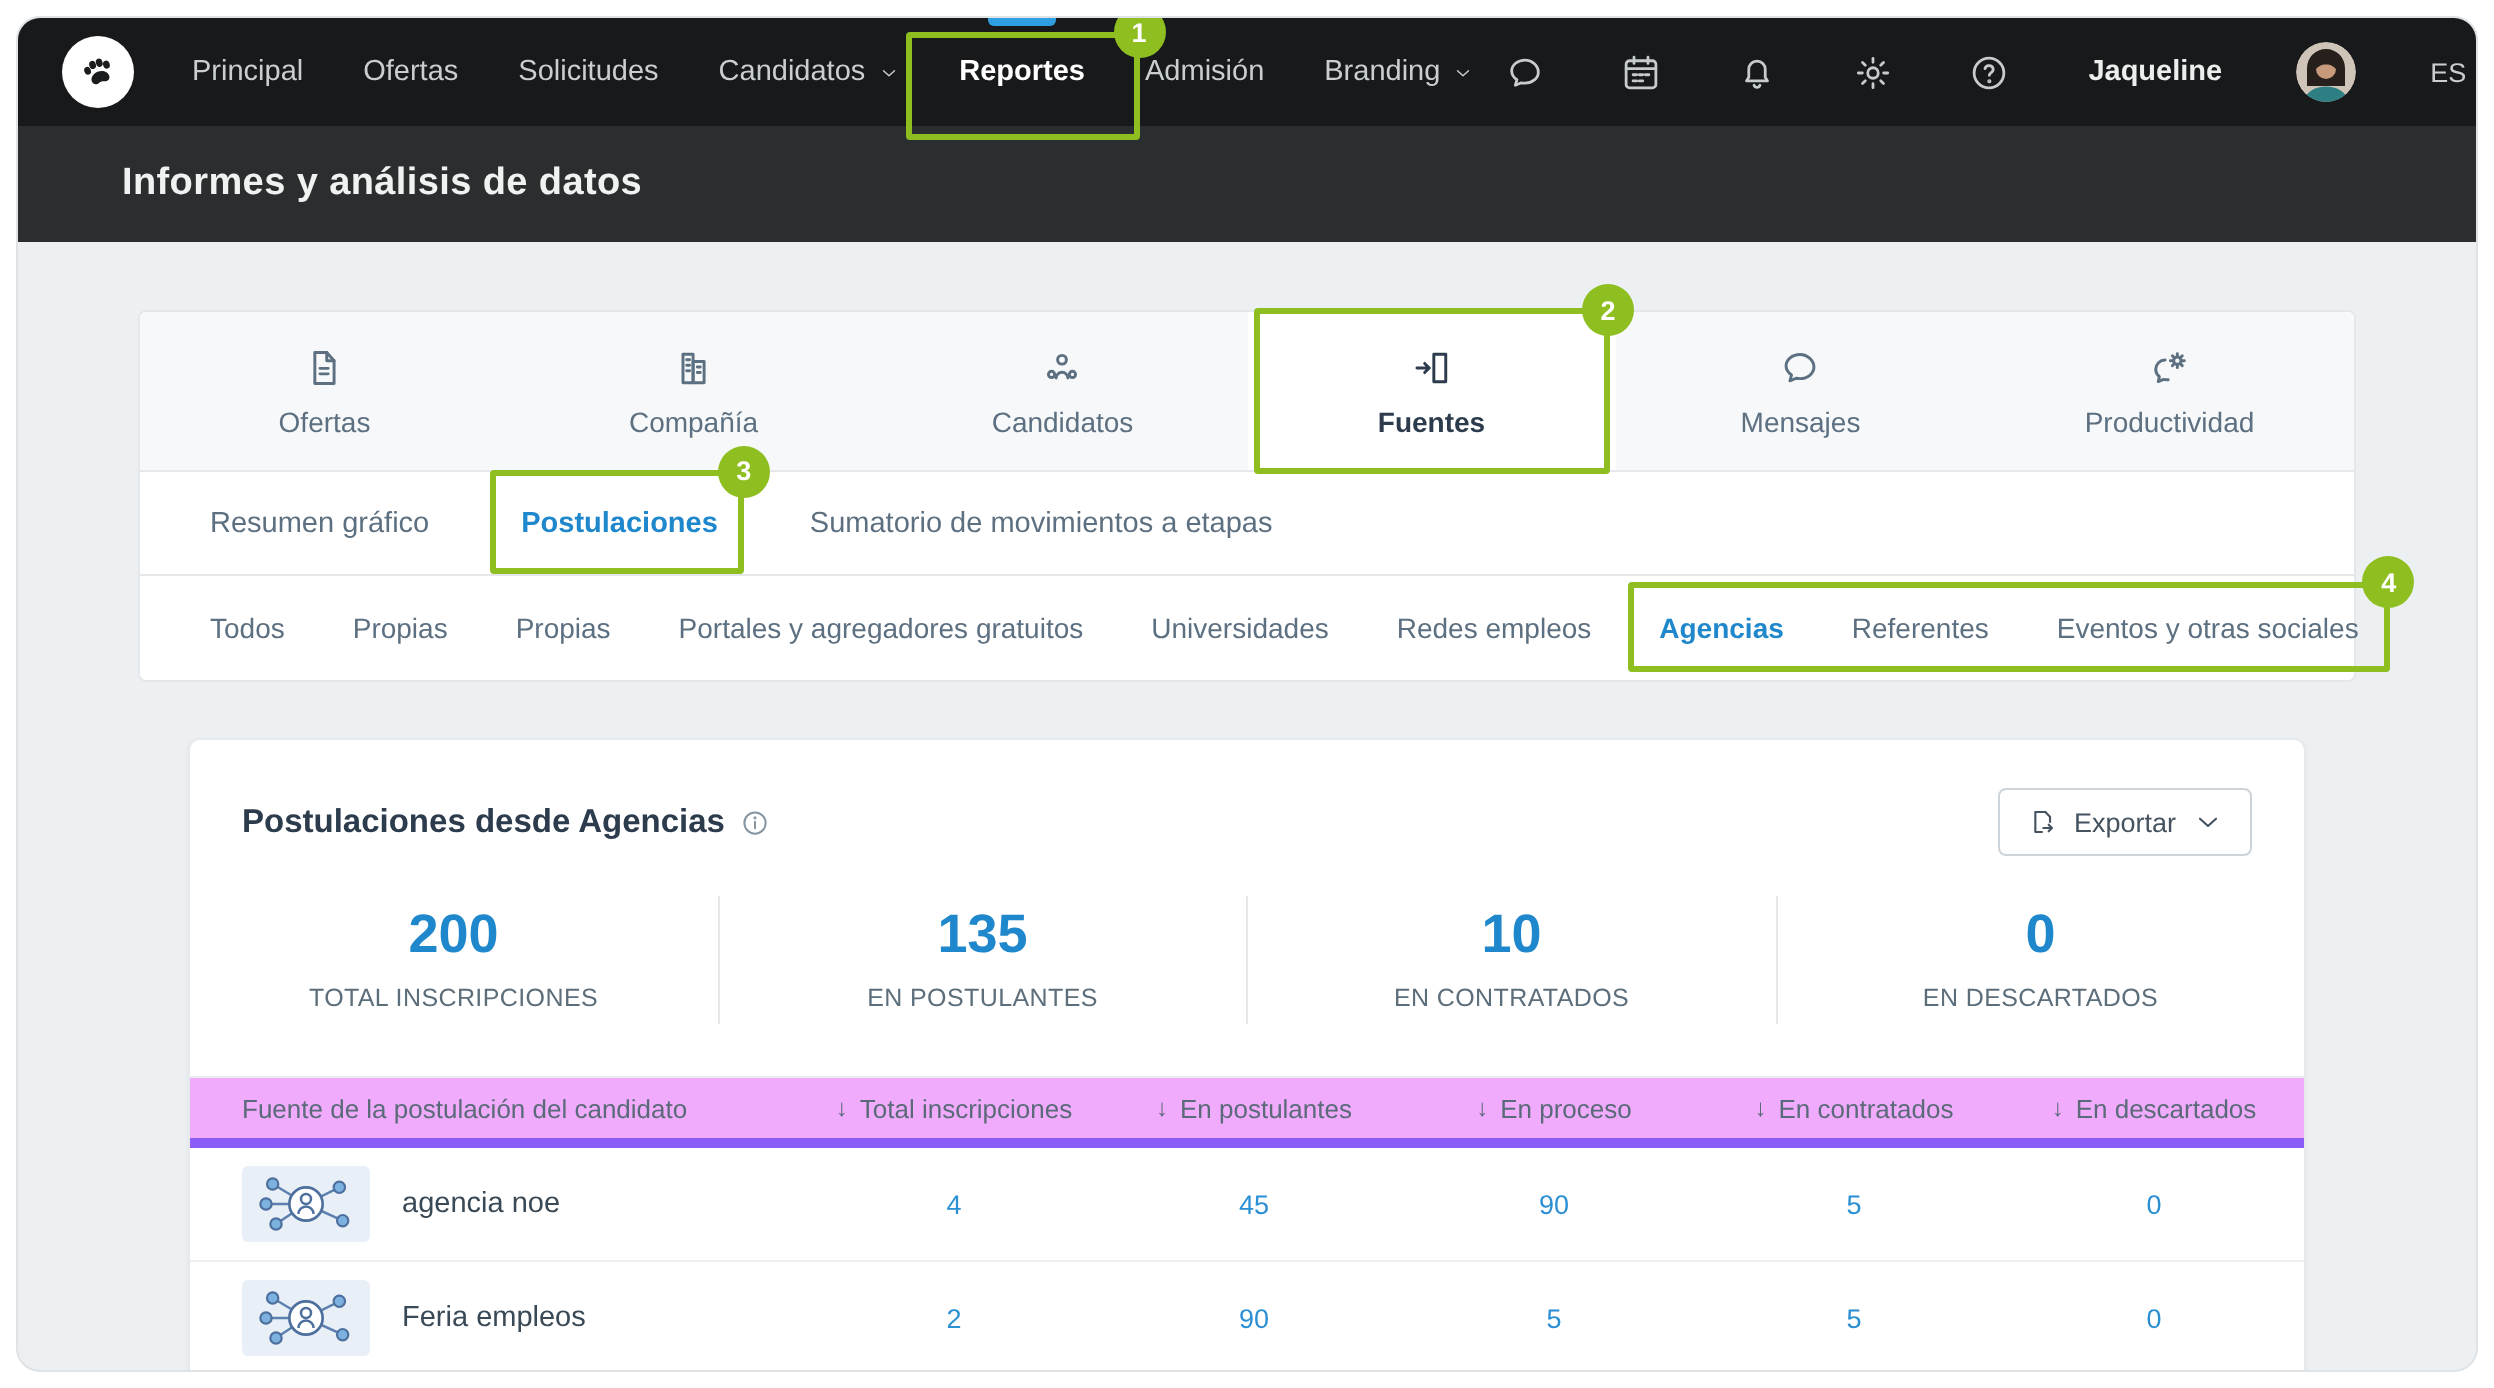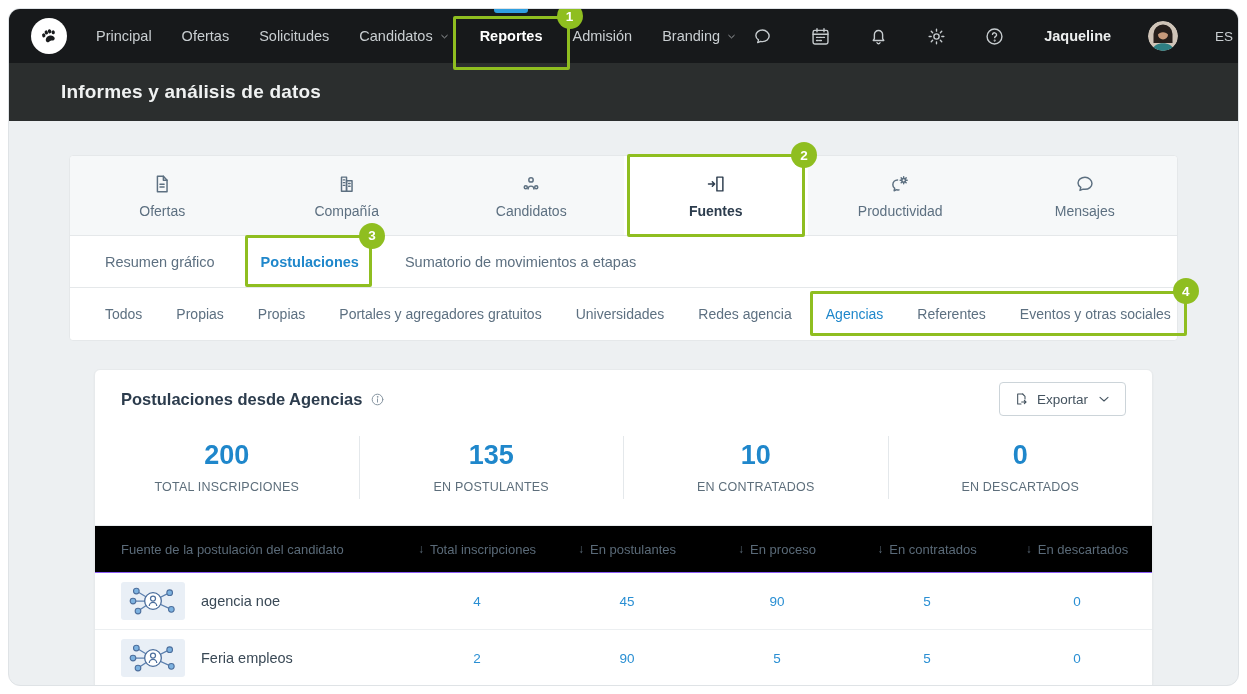--- a/index.html
+++ b/index.html
@@ -41,44 +41,44 @@
   .tab{position:relative;flex:1;display:flex;flex-direction:column;align-items:center;justify-content:center;gap:8px;font-size:14px;color:var(--slate);cursor:pointer}
   .tab .ic{width:22px;height:22px}
   .tab.active{background:#fff;color:var(--dark);font-weight:700}
 
   .subtabs-row{position:relative;display:flex;align-items:center;height:52px;padding:0 35px;gap:46px;border-bottom:1px solid var(--line);background:#fff;font-size:14.5px;color:var(--slate)}
   .subtab{position:relative;cursor:pointer;white-space:nowrap}
   .subtab.active{color:var(--blue);font-weight:700}
 
   .filters-row{position:relative;display:flex;align-items:center;height:52px;padding:0 35px;gap:34px;background:#fff;font-size:14px;color:var(--slate);border-radius:0 0 4px 4px}
   .filter{cursor:pointer;white-space:nowrap}
-  .filter.active{color:var(--blue);font-weight:400}
+  .filter.active{color:var(--blue);font-weight:700}
   .filter-group{position:relative;display:flex;gap:34px;align-items:center}
 
   
   .hl-box{position:absolute;border:3px solid var(--green);border-radius:2px;pointer-events:none;z-index:4}
   .hl-badge{position:absolute;width:26px;height:26px;border-radius:50%;background:var(--green);color:#fff;font-weight:700;font-size:13.5px;display:flex;align-items:center;justify-content:center;z-index:5;pointer-events:none}
 
   
   .card{margin:28px 25px 0;background:#fff;border:1px solid #e7eaec;border-radius:6px;box-shadow:0 1px 2px rgba(20,40,60,.05)}
-  .card-header{display:flex;align-items:center;justify-content:space-between;padding:12px 26px 18px}
+  .card-header{display:flex;align-items:center;justify-content:space-between;padding:24px 26px 18px}
   .card-title{display:flex;align-items:center;gap:8px;font-size:16.5px;font-weight:700;color:var(--dark)}
   .info-ic{width:15px;height:15px;color:#8795a1;cursor:pointer}
   .export-btn{display:flex;align-items:center;gap:8px;padding:8px 13px;border:1px solid #ccd4d9;border-radius:4px;background:#fff;font-size:13.5px;color:#44535f;cursor:pointer;font-family:inherit}
   .export-btn .ic{width:16px;height:16px}
 
   .stats-row{display:flex;padding:2px 0 26px}
   .stat{flex:1;text-align:center;border-right:1px solid #e4e8eb;padding:4px 16px}
   .stat:last-child{border-right:none}
   .stat-value{font-size:27px;font-weight:700;color:var(--blue)}
   .stat-label{margin-top:9px;font-size:12.5px;color:#5d6e7b;letter-spacing:.2px;display:inline-flex;align-items:center;gap:5px}
   .stat-label .info-ic{width:13px;height:13px}
 
   .tgrid{display:grid;grid-template-columns:minmax(0,1fr) 150px 150px 150px 150px 150px;align-items:center}
-  .table-head{background:#000000;border-top:1px solid #e8ecee;border-bottom:1px solid #8b5cf6;height:48px;font-size:13px;color:#5a6a78}
+  .table-head{background:#f0abfc;border-top:1px solid #e8ecee;border-bottom:5px solid #8b5cf6;height:36px;font-size:13px;color:#5a6a78}
   .th-first{padding-left:26px}
   .th{display:flex;align-items:center;justify-content:center;gap:6px;cursor:pointer}
   .sort-glyph{font-size:12px;color:#5a6a78}
   .table-row{height:57px;border-bottom:1px solid #eceff1;background:#fff}
   .row-name{display:flex;align-items:center;gap:16px;padding-left:26px;font-size:14.5px;color:#3a4956}
   .src-tile{width:64px;height:38px;background:#e9eff6;border-radius:3px;display:flex;align-items:center;justify-content:center;flex:0 0 auto}
   .cell-num{text-align:center;font-size:13.5px;color:#2a8fd3;cursor:pointer}
 
   .ic{fill:none;stroke:currentColor;stroke-width:1.6;stroke-linecap:round;stroke-linejoin:round;display:block}
   .chev{width:11px;height:11px}
@@ -217,51 +217,51 @@
           <svg class="ic" viewBox="0 0 24 24">
               <rect x="13" y="4.5" width="6.5" height="15"></rect>
               <path d="M3.8 12h6.7M8 9.5L10.5 12 8 14.5"></path>
             </svg>
           <span>Fuentes</span>
           <div class="hl-box" style="left:3px;right:3px;top:-2px;bottom:-2px;"></div>
           <div class="hl-badge" style="right:-9px;top:-14px;">2</div>
         </div>
         <div class="tab">
           <svg class="ic" viewBox="0 0 24 24">
+              <path d="M12 4.6c-4.2 0-7.6 2.8-7.6 6.2 0 2 1.2 3.8 3 5L6.5 19l3.4-1.4c.7.1 1.4.2 2.1.2 4.2 0 7.6-2.8 7.6-6.3S16.2 4.6 12 4.6z"></path>
+            </svg>
+          <span>Mensajes</span>
+        </div>
+        <div class="tab">
+          <svg class="ic" viewBox="0 0 24 24">
               <circle cx="16" cy="8" r="2"></circle>
               <path d="M16 4.2v1.3M16 10.5v1.3M12.2 8h1.3M18.5 8h1.3M13.3 5.3l.9.9M17.8 9.8l.9.9M18.7 5.3l-.9.9M14.2 9.8l-.9.9"></path>
               <path d="M9.3 7.6a5.2 5.2 0 0 0-5.1 5.1c0 1.6.8 3 2 4L5.6 19.4l2.9-1.2c.8.2 1.7.3 2.5.2"></path>
             </svg>
           <span>Productividad</span>
-        </div>
-        <div class="tab">
-          <svg class="ic" viewBox="0 0 24 24">
-              <path d="M12 4.6c-4.2 0-7.6 2.8-7.6 6.2 0 2 1.2 3.8 3 5L6.5 19l3.4-1.4c.7.1 1.4.2 2.1.2 4.2 0 7.6-2.8 7.6-6.3S16.2 4.6 12 4.6z"></path>
-            </svg>
-          <span>Mensajes</span>
         </div>
       </div>
 
       <div class="subtabs-row">
         <div class="subtab"><span>Resumen gráfico</span></div>
         <div class="subtab active">
           <span>Postulaciones</span>
           <div class="hl-box" style="left:-16px;right:-13px;top:-19px;bottom:-17px;"></div>
           <div class="hl-badge" style="right:-26px;top:-31px;">3</div>
         </div>
         <div class="subtab"><span>Sumatorio de movimientos a etapas</span></div>
       </div>
 
       <div class="filters-row">
         <div class="filter"><span>Todos</span></div>
         <div class="filter"><span>Propias</span></div>
         <div class="filter"><span>Propias</span></div>
         <div class="filter"><span>Portales y agregadores gratuitos</span></div>
         <div class="filter"><span>Universidades</span></div>
-        <div class="filter"><span>Redes agencia</span></div>
+        <div class="filter"><span>Redes empleos</span></div>
         <div class="filter-group">
           <div class="filter active"><span>Agencias</span></div>
           <div class="filter"><span>Referentes</span></div>
           <div class="filter"><span>Eventos y otras sociales</span></div>
           <div class="hl-box" style="left:-16px;right:-16px;top:-15px;bottom:-14px;"></div>
           <div class="hl-badge" style="right:-28px;top:-28px;">4</div>
         </div>
       </div>
     </div>
 

